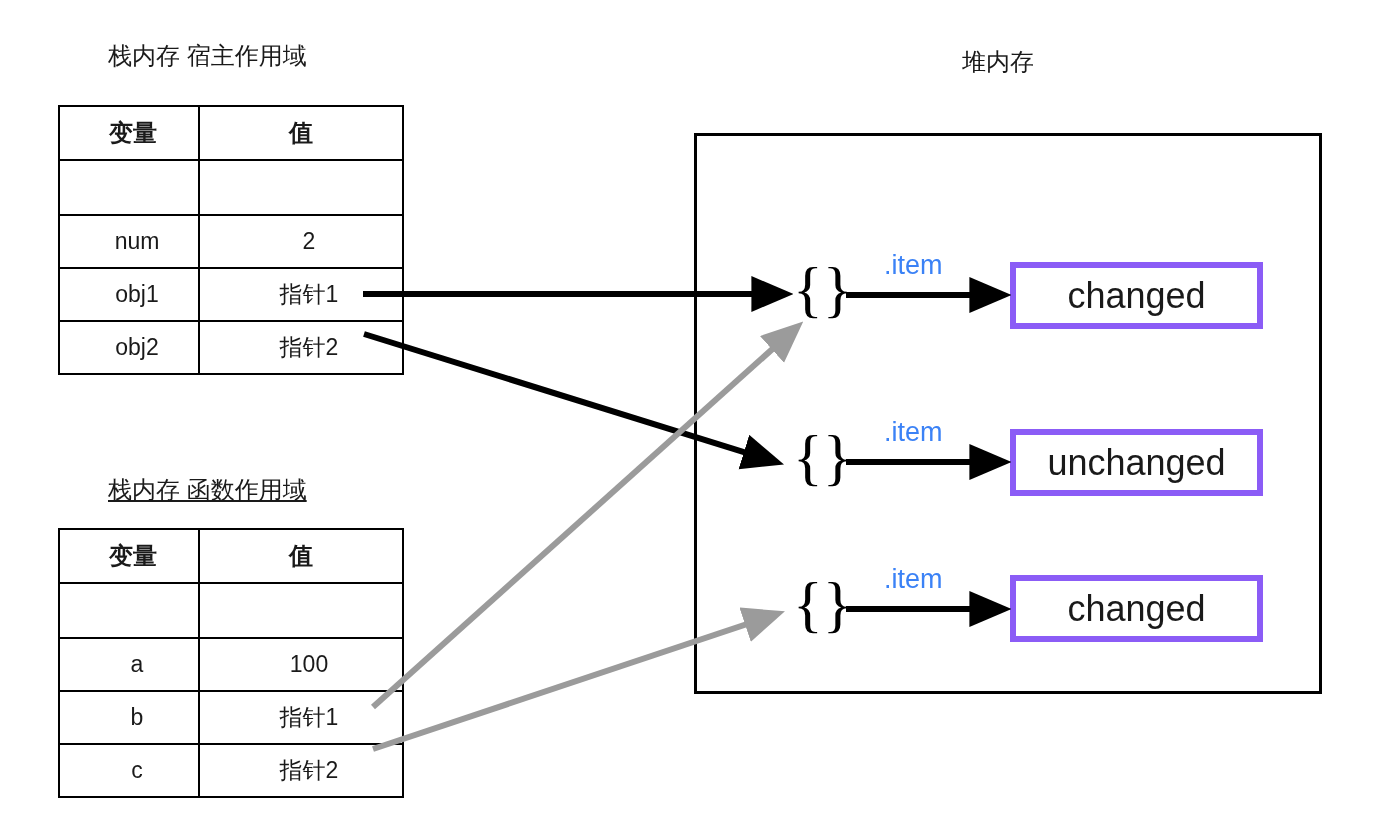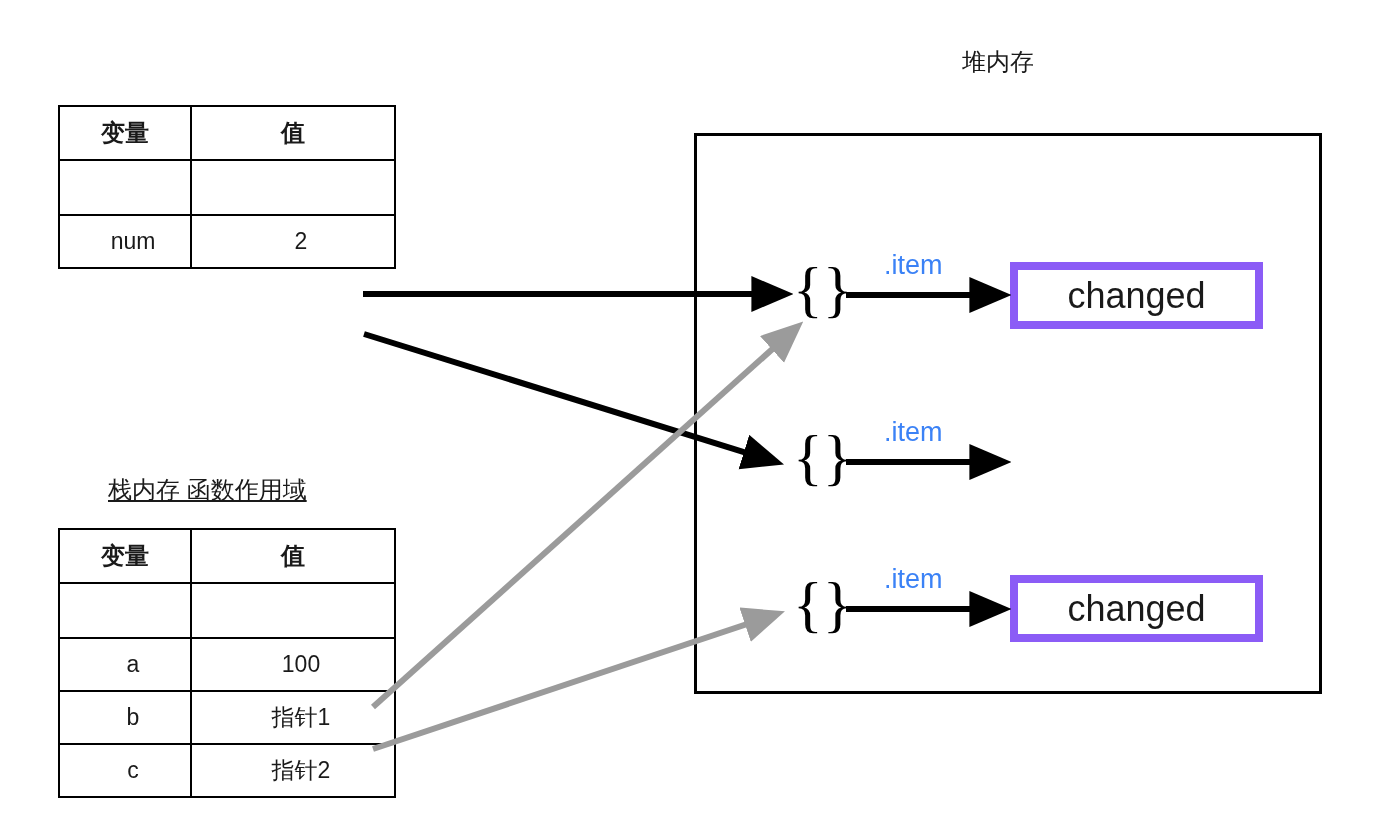--- a/index.html
+++ b/index.html
@@ -49,21 +49,21 @@
     font-size: 23px;
     color: #1a1a1a;
     font-weight: 400;
   }
   .stack-table th {
     font-weight: bold;
     font-size: 24px;
     height: 52px;
   }
   .stack-table td { height: 51px; padding-left: 16px; }
-  .stack-table .col-var { width: 130px; }
+  .stack-table .col-var { width: 130px; padding-left: 8px; }
   .stack-table .col-val { width: 202px; }
   .stack-table tr.spacer-row td { height: 53px; }
 
   #table-host { left: 58px; top: 105px; width: 332px; }
   #table-func { left: 58px; top: 528px; width: 334px; }
 
   
   #heap-box {
     position: absolute;
     left: 694px;
@@ -86,21 +86,21 @@
   }
   .item-label {
     position: absolute;
     font-size: 27px;
     line-height: 1;
     color: #3b82f6;
     white-space: nowrap;
   }
   .value-box {
     position: absolute;
-    border: 8px solid #8b5cf6;
+    border: 6px solid #8b5cf6;
     box-sizing: border-box;
     background: #ffffff;
     display: flex;
     align-items: center;
     justify-content: center;
     font-size: 36px;
     color: #1a1a1a;
     white-space: nowrap;
   }
 
@@ -125,40 +125,49 @@
     width: 1378px;
     height: 818px;
     pointer-events: none;
   }
 </style>
 </head>
 <body>
 
 <div id="canvas">
 
+  <div class="section-title" id="title-stack-host">栈内存 宿主作用域</div>
 
   <div class="section-title" id="title-stack-func">栈内存 函数作用域</div>
 
   <div class="section-title" id="title-heap">堆内存</div>
 
   <table class="stack-table" id="table-host">
     <thead>
       <tr>
         <th class="col-var">变量</th>
         <th class="col-val">值</th>
       </tr>
     </thead>
     <tbody>
       <tr class="spacer-row">
         <td></td>
         <td></td>
       </tr>
       <tr>
         <td>num</td>
         <td>2</td>
+      </tr>
+      <tr>
+        <td>obj1</td>
+        <td>指针1</td>
+      </tr>
+      <tr>
+        <td>obj2</td>
+        <td>指针2</td>
       </tr>
     </tbody>
   </table>
 
   <table class="stack-table" id="table-func">
     <thead>
       <tr>
         <th class="col-var">变量</th>
         <th class="col-val">值</th>
       </tr>
@@ -186,20 +195,23 @@
   <div id="heap-box"></div>
 
   <div class="heap-obj" id="heap-obj-1">{}</div>
   <div class="item-label" id="item-label-1">.item</div>
   <div class="value-box" id="value-box-1">
     <span>changed</span>
   </div>
 
   <div class="heap-obj" id="heap-obj-2">{}</div>
   <div class="item-label" id="item-label-2">.item</div>
+  <div class="value-box" id="value-box-2">
+    <span>unchanged</span>
+  </div>
 
   <div class="heap-obj" id="heap-obj-3">{}</div>
   <div class="item-label" id="item-label-3">.item</div>
   <div class="value-box" id="value-box-3">
     <span>changed</span>
   </div>
 
   <svg id="arrow-layer" viewBox="0 0 1378 818" width="1378" height="818">
     <defs>
       <marker id="head-black" markerWidth="7" markerHeight="7" refX="5.6" refY="3" orient="auto" markerUnits="strokeWidth">

